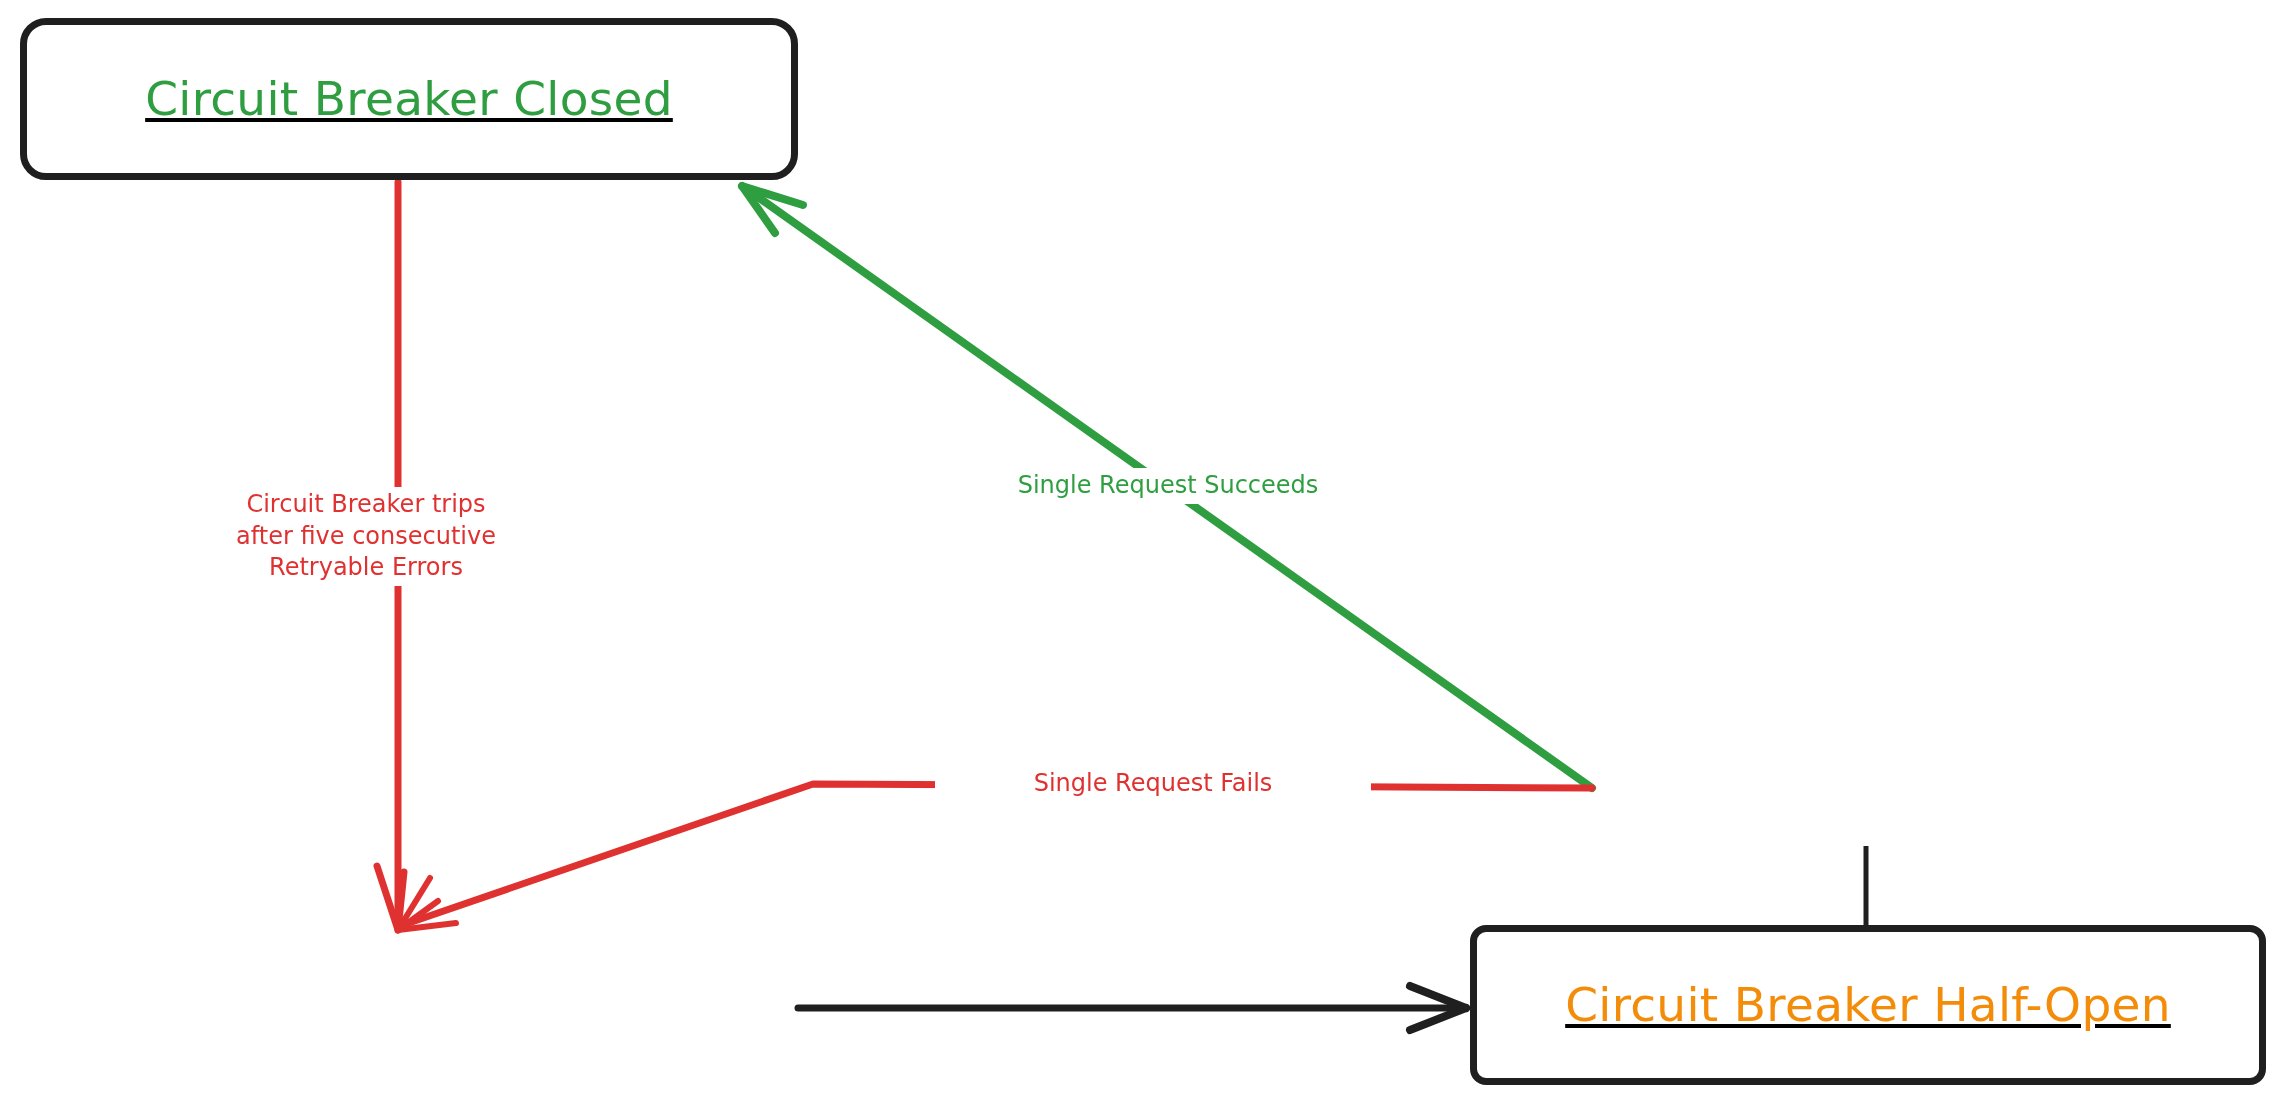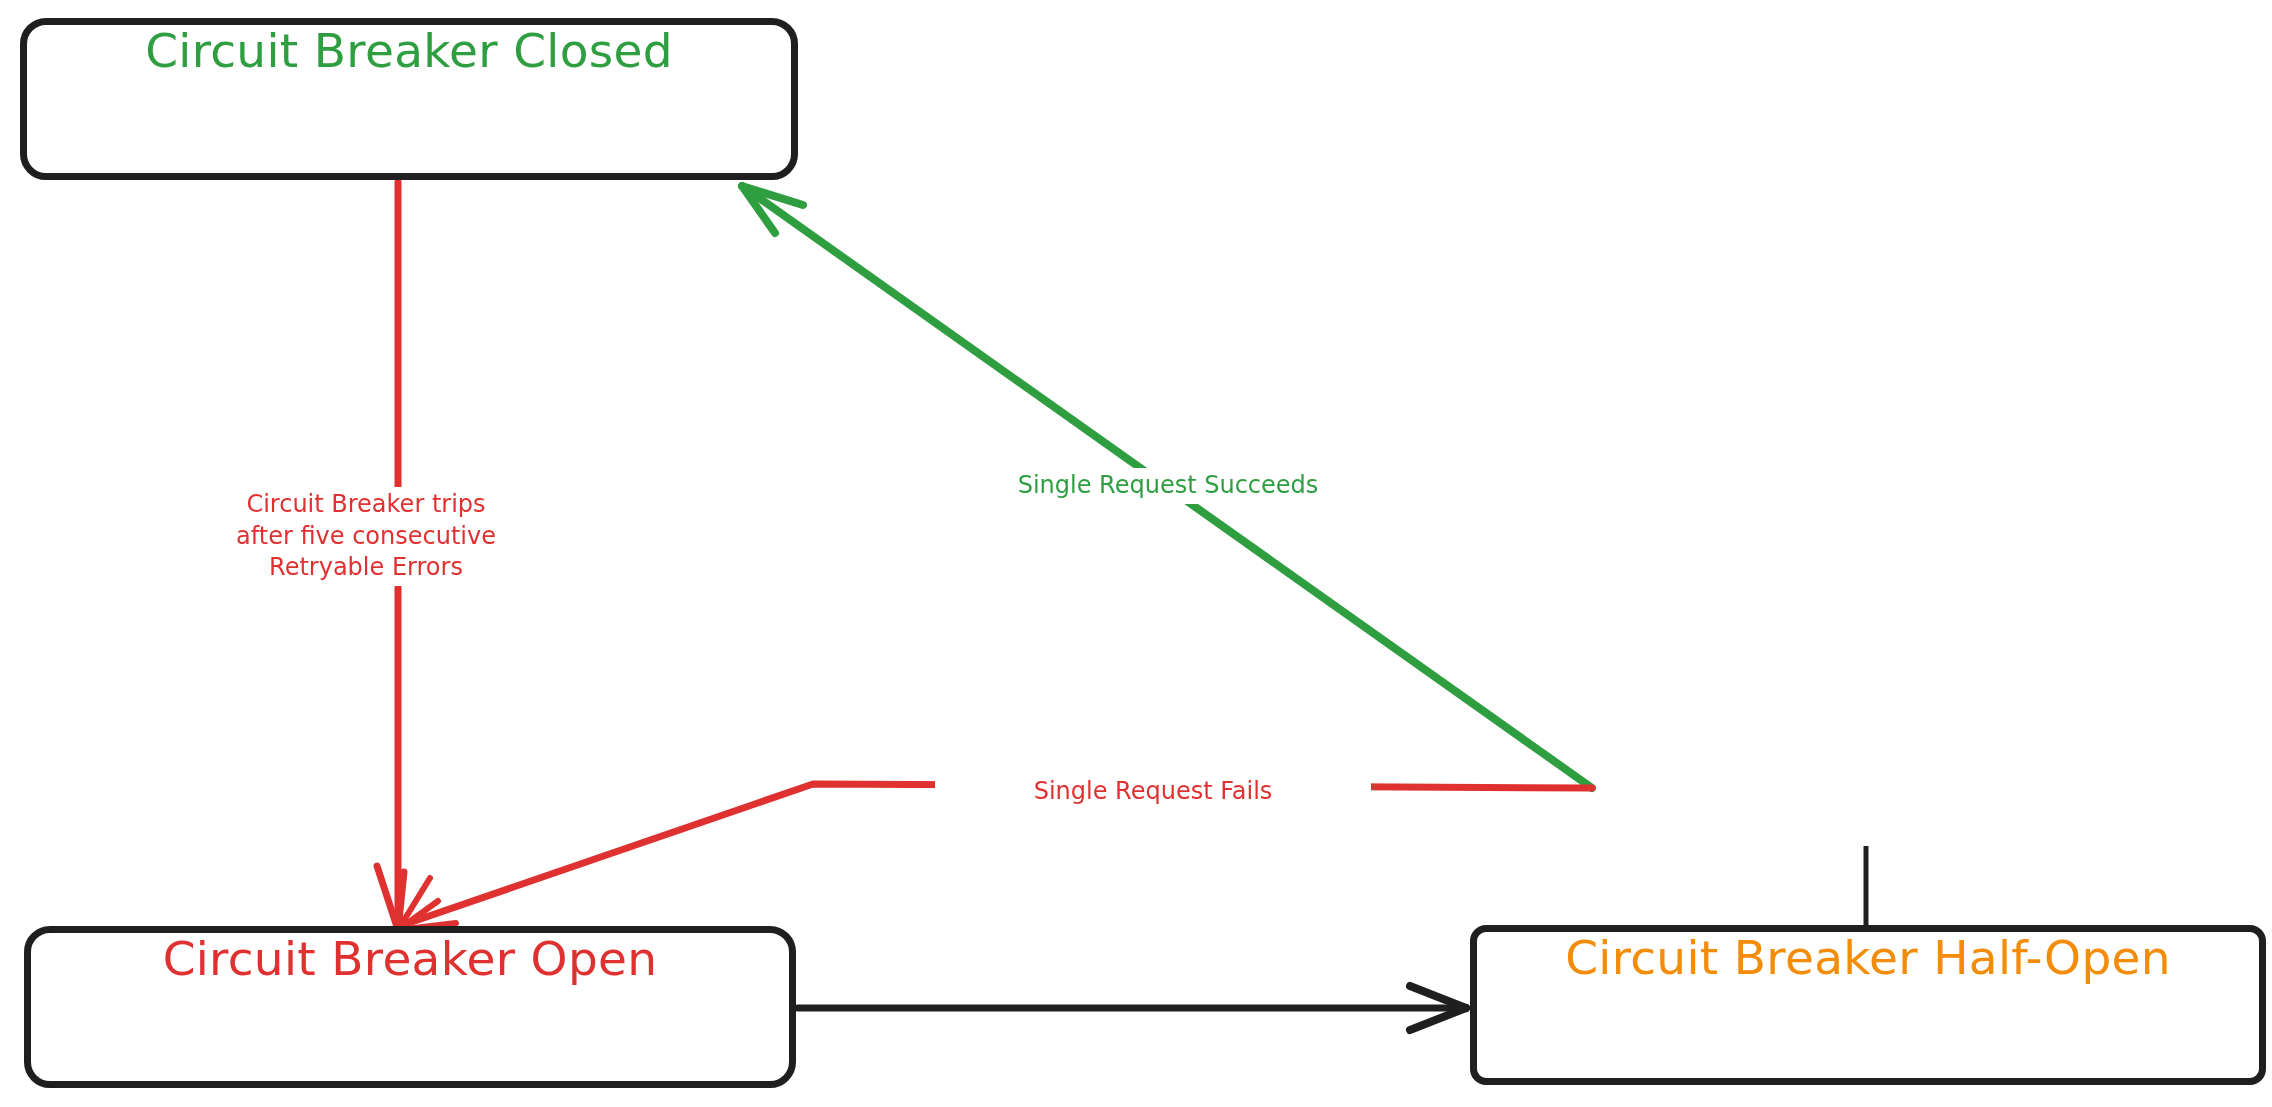--- a/index.html
+++ b/index.html
@@ -22,24 +22,26 @@
     position: absolute;
     left: 0;
     top: 0;
     width: 2272px;
     height: 1107px;
   }
   .node {
     position: absolute;
     box-sizing: border-box;
     display: flex;
+    align-items: center;
     justify-content: center;
     background: #ffffff;
     border-radius: 26px;
     z-index: 3;
+    text-decoration: underline;
   }
   .node-black {
     border: 7px solid #1f1f1f;
   }
   .node-orange {
     border: 6px solid #F08C00;
     border-radius: 30px;
   }
   .node-label {
     font-family: "DejaVu Sans", sans-serif;
@@ -73,21 +75,21 @@
   .elbl-green  { color: #2F9E41; }
   .elbl-black  { color: #1f1f1f; }
 
   #node-closed     { left: 20px;   top: 18px;   width: 778px; height: 162px; }
   #node-open       { left: 24px;   top: 926px;  width: 772px; height: 162px; }
   #node-allows     { left: 1596px; top: 734px;  width: 580px; height: 110px; }
   #node-halfopen   { left: 1470px; top: 925px;  width: 796px; height: 160px; border-radius: 16px; }
 
   #label-trips     { left: 148px;  top: 487px;  width: 420px; }
   #label-succeeds  { left: 905px;  top: 468px;  width: 510px; }
-  #label-fails     { left: 935px;  top: 766px;  width: 420px; margin-top: 8px; }
+  #label-fails     { left: 935px;  top: 766px;  width: 420px; }
   #label-delay     { left: 950px;  top: 953px;  width: 420px; }
 </style>
 </head>
 <body>
 
 <div id="diagram-canvas">
 
   <svg id="diagram-svg" viewBox="0 0 2272 1107" xmlns="http://www.w3.org/2000/svg">
 
     <g>
@@ -118,23 +120,20 @@
 
     <g>
       <path d="M 1866 846 L 1866 925" stroke="#1f1f1f" stroke-width="5" fill="none" stroke-linecap="butt"></path>
     </g>
   </svg>
 
   <div class="node node-black" id="node-closed">
     <span class="node-label label-green">Circuit Breaker Closed</span>
   </div>
 
-  <div class="node node-black" id="node-open">
-    <span class="node-label label-red">Circuit Breaker Open</span>
-  </div>
 
 
   <div class="node node-black" id="node-halfopen">
     <span class="node-label label-orange">Circuit Breaker Half-Open</span>
   </div>
 
   <div class="edge-label elbl-red boxed" id="label-trips">Circuit Breaker trips
 after five consecutive
 Retryable Errors</div>
 

